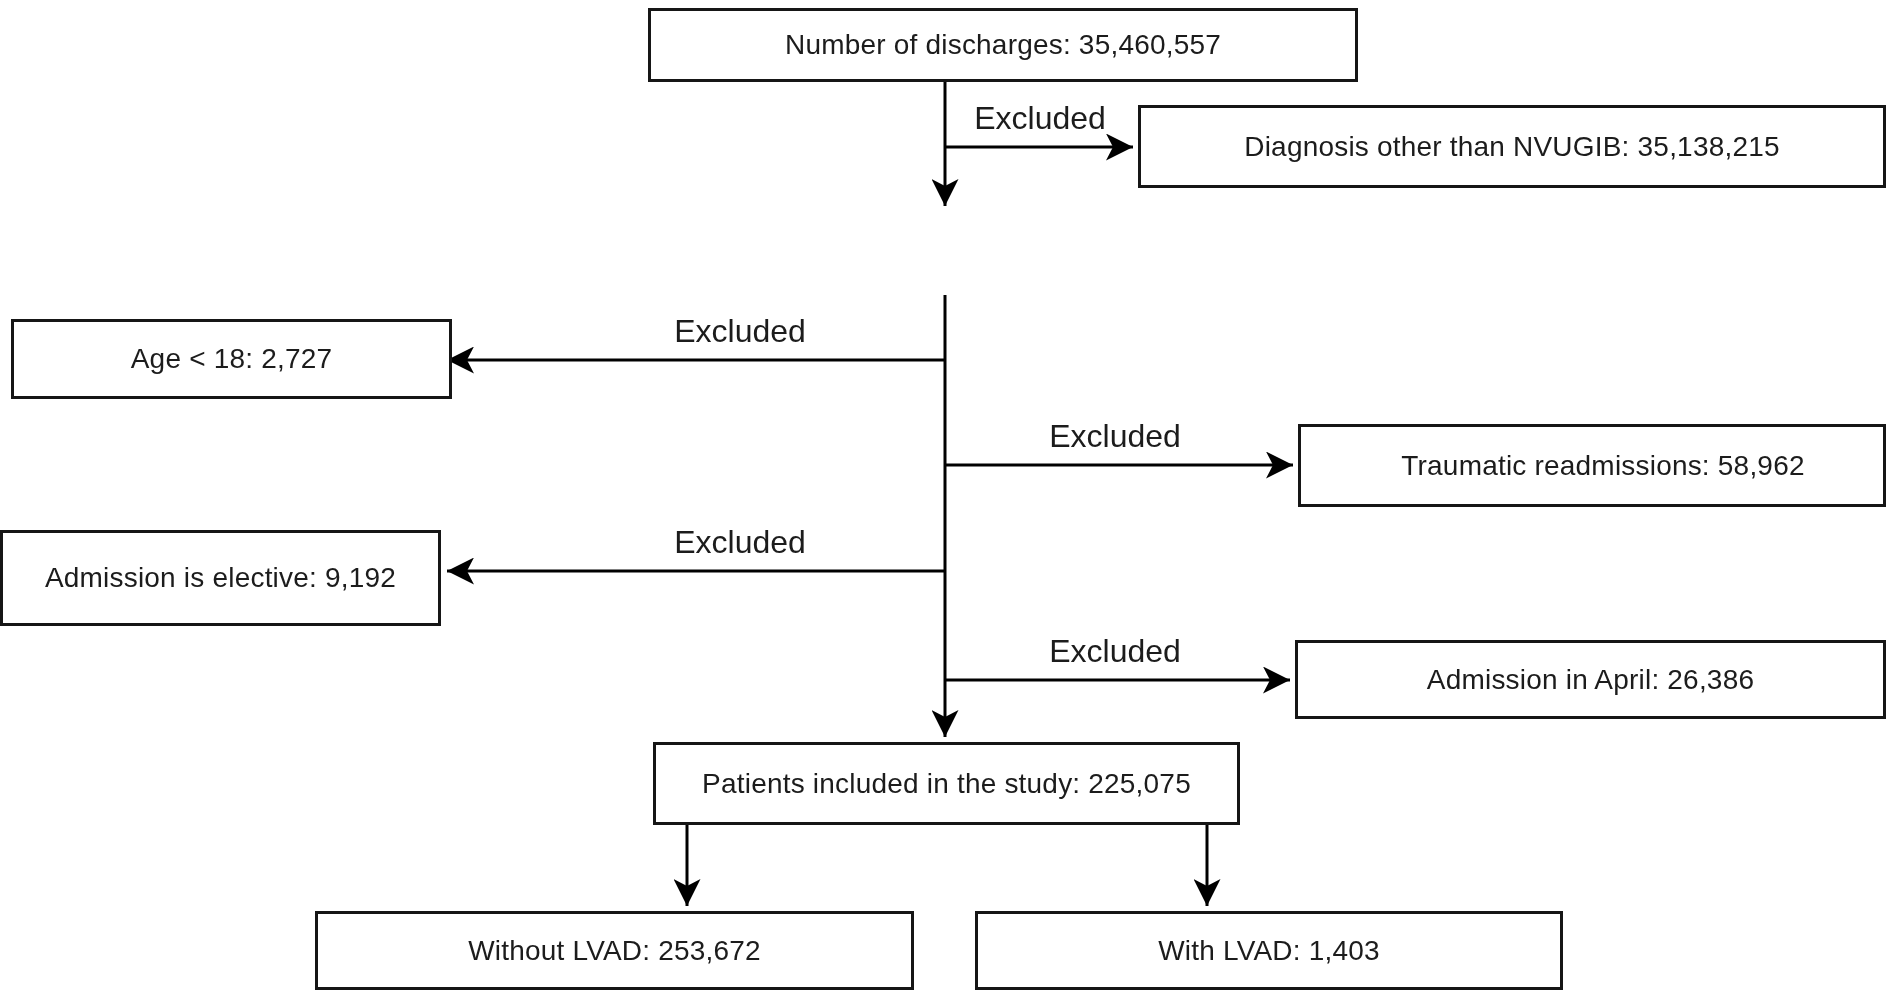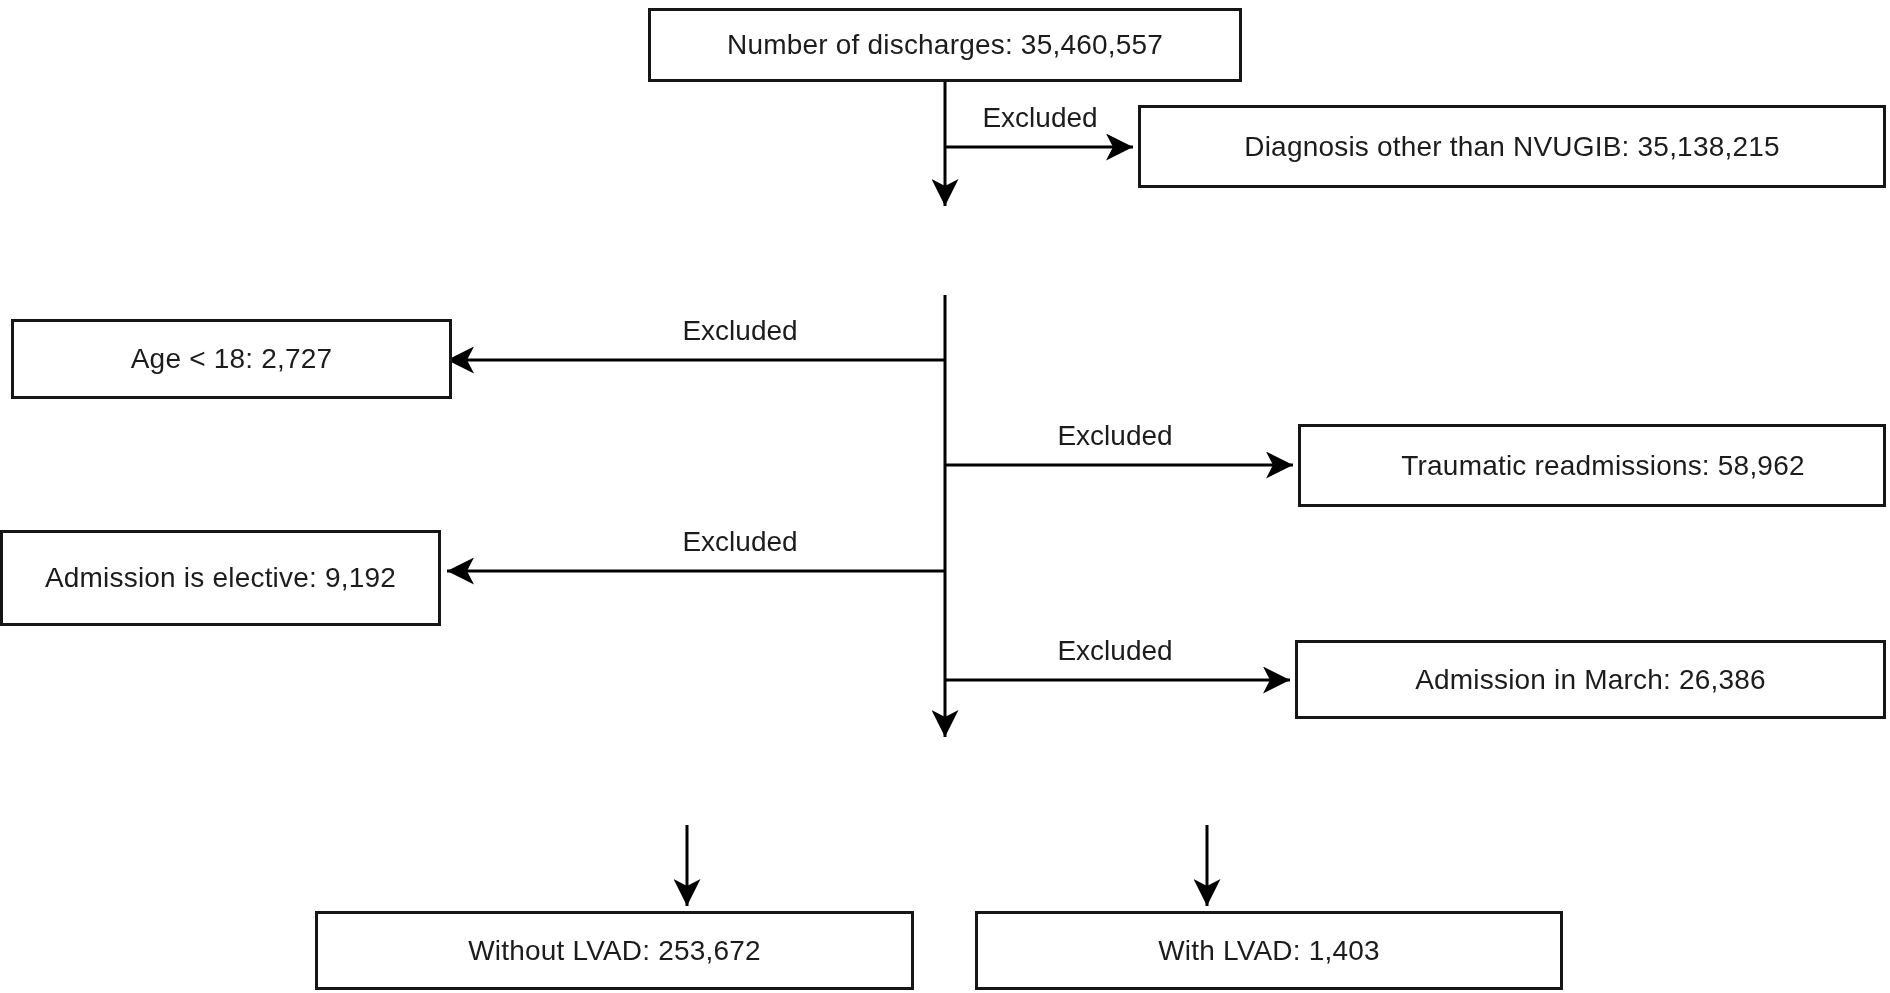--- a/index.html
+++ b/index.html
@@ -39,28 +39,28 @@
     text-align: center;
     font-size: 28px;
     font-weight: 300;
     letter-spacing: 0.2px;
     white-space: nowrap;
     z-index: 2;
   }
   .edge-label {
     position: absolute;
     transform: translateX(-50%);
-    font-size: 28px;
+    font-size: 32px;
     font-weight: 300;
     line-height: 34px;
     white-space: nowrap;
     z-index: 3;
   }
   
-  .n-discharges  { left: 648px;  top: 8px;   width: 594px; height: 74px; }
+  .n-discharges  { left: 648px;  top: 8px;   width: 710px; height: 74px; }
   .n-diagnosis   { left: 1138px; top: 105px; width: 748px; height: 83px; }
   .n-index       { left: 635px;  top: 212px; width: 620px; height: 83px; }
   .n-age         { left: 0px;    top: 319px; width: 441px; height: 80px; margin-left: 11px; }
   .n-traumatic   { left: 1298px; top: 424px; width: 588px; height: 83px; padding-left: 22px; }
   .n-elective    { left: 0px;    top: 530px; width: 441px; height: 96px; }
   .n-december    { left: 1295px; top: 640px; width: 591px; height: 79px; }
   .n-patients    { left: 653px;  top: 742px; width: 587px; height: 83px; }
   .n-without     { left: 315px;  top: 911px; width: 599px; height: 79px; }
   .n-with        { left: 975px;  top: 911px; width: 588px; height: 79px; }
   
@@ -96,22 +96,23 @@
 
   <div class="node n-diagnosis">Diagnosis other than NVUGIB: 35,138,215</div>
 
 
   <div class="node n-age">Age &lt; 18: 2,727</div>
 
   <div class="node n-traumatic">Traumatic readmissions: 58,962</div>
 
   <div class="node n-elective">Admission is elective: 9,192</div>
 
-  <div class="node n-december">Admission in March: 26,386</div>
+  <div class="node n-december">Admission in April: 26,386</div>
 
+  <div class="node n-patients">Patients included in the study: 225,075</div>
 
   <div class="node n-without">Without LVAD: 253,672</div>
 
   <div class="node n-with">With LVAD: 1,403</div>
 
   <div class="edge-label l-diagnosis">Excluded</div>
 
   <div class="edge-label l-age">Excluded</div>
 
   <div class="edge-label l-traumatic">Excluded</div>

